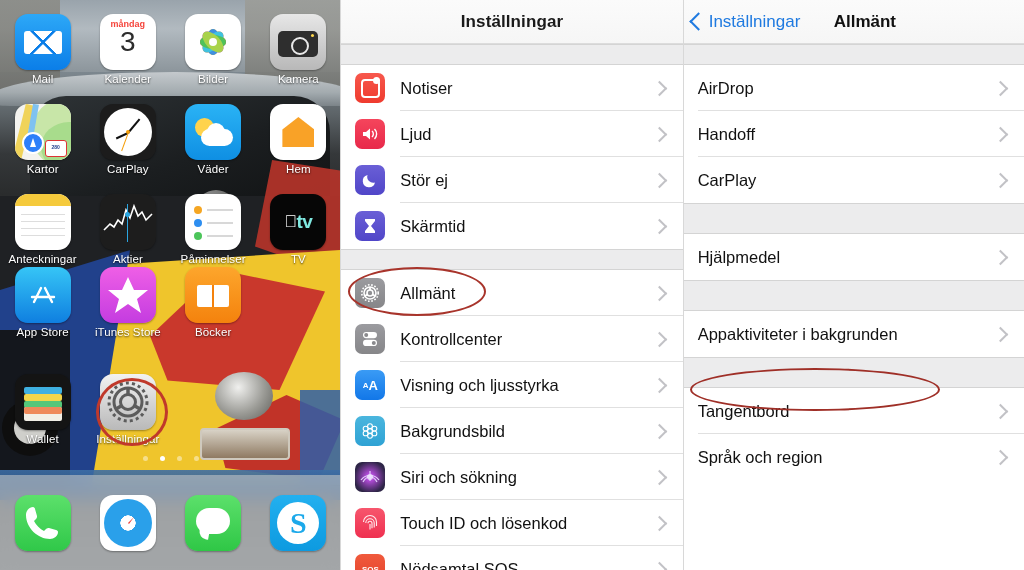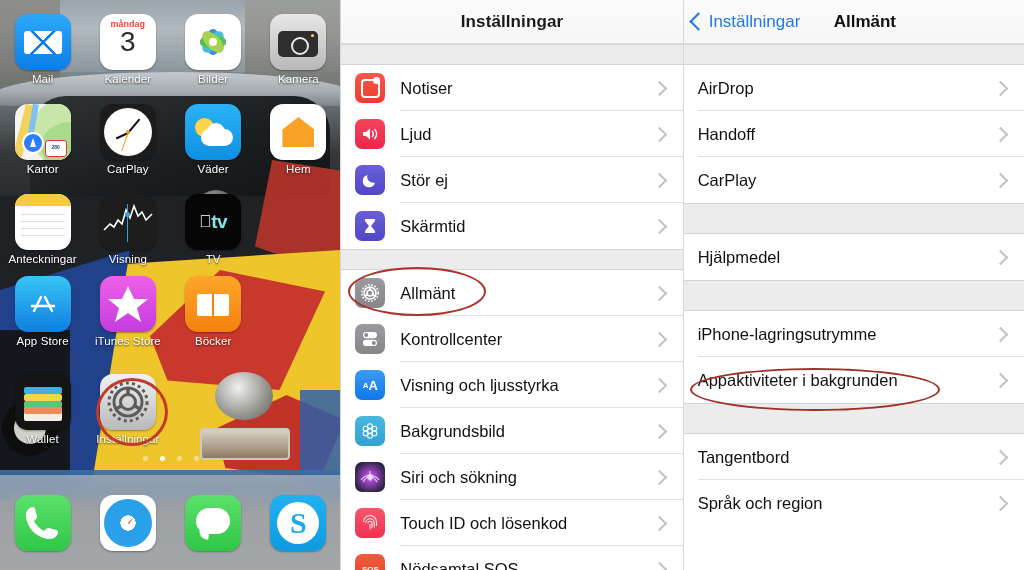--- a/index.html
+++ b/index.html
@@ -293,32 +293,49 @@
           </div>
           <div class="app-lbl">Anteckningar</div>
         </div>
         <div class="app">
           <div class="app-ico ic-stocks">
             <svg width="56" height="56" viewBox="0 0 56 56">
               <polyline points="4,36 10,30 14,33 18,26 22,30 26,16 30,24 34,12 38,22 42,18 46,26 52,20" fill="none" stroke="#fff" stroke-width="1.6"></polyline>
             </svg>
             <div class="s-vert"></div><div class="s-dot"></div>
           </div>
-          <div class="app-lbl">Visning</div>
+          <div class="app-lbl">Aktier</div>
+        </div>
+        <div class="app">
+          <div class="app-ico ic-rem">
+            <div class="r-row" style="top:12px">
+                <div class="r-dot" style="background:#f5a623"></div>
+                <div class="r-bar"></div>
+              </div>
+            <div class="r-row" style="top:25px">
+                <div class="r-dot" style="background:#2d8ef0"></div>
+                <div class="r-bar"></div>
+              </div>
+            <div class="r-row" style="top:38px">
+                <div class="r-dot" style="background:#4cc55a"></div>
+                <div class="r-bar"></div>
+              </div>
+          </div>
+          <div class="app-lbl">Påminnelser</div>
         </div>
         <div class="app">
           <div class="app-ico ic-tv">
             <span style="font-size:17px;color:#fff"></span>
               <span style="color:#7fe8e0;font-weight:700">tv</span>
           </div>
           <div class="app-lbl">TV</div>
         </div>
       </div>
 
-      <div class="app-row" style="top:276px">
+      <div class="app-row" style="top:267px">
         <div class="app">
           <div class="app-ico ic-appstore">
             <svg class="as-a" viewBox="0 0 30 30">
                 <g stroke="#fff" stroke-width="2.4" stroke-linecap="round" fill="none">
               <path d="M6 22 L13 8"></path>
                   <path d="M24 22 L17 8"></path>
                   <path d="M4 17 H26"></path>
                 </g>
               </svg>
           </div>
@@ -591,25 +608,20 @@
       <div class="row plain">
         <div class="row-lbl">Hjälpmedel</div>
         <div class="chev"></div>
       </div>
     </div>
 
     <div class="gap tall"></div>
 
     <div>
       <div class="row plain">
-        <div class="row-lbl">iPhone-lagringsutrymme</div>
-        <div class="chev"></div>
-          <div class="sep"></div>
-      </div>
-      <div class="row plain">
         <div class="row-lbl">Appaktiviteter i bakgrunden</div>
         <div class="chev"></div>
       </div>
     </div>
 
     <div class="gap tall"></div>
 
     <div>
       <div class="row plain">
         <div class="row-lbl">Tangentbord</div>

